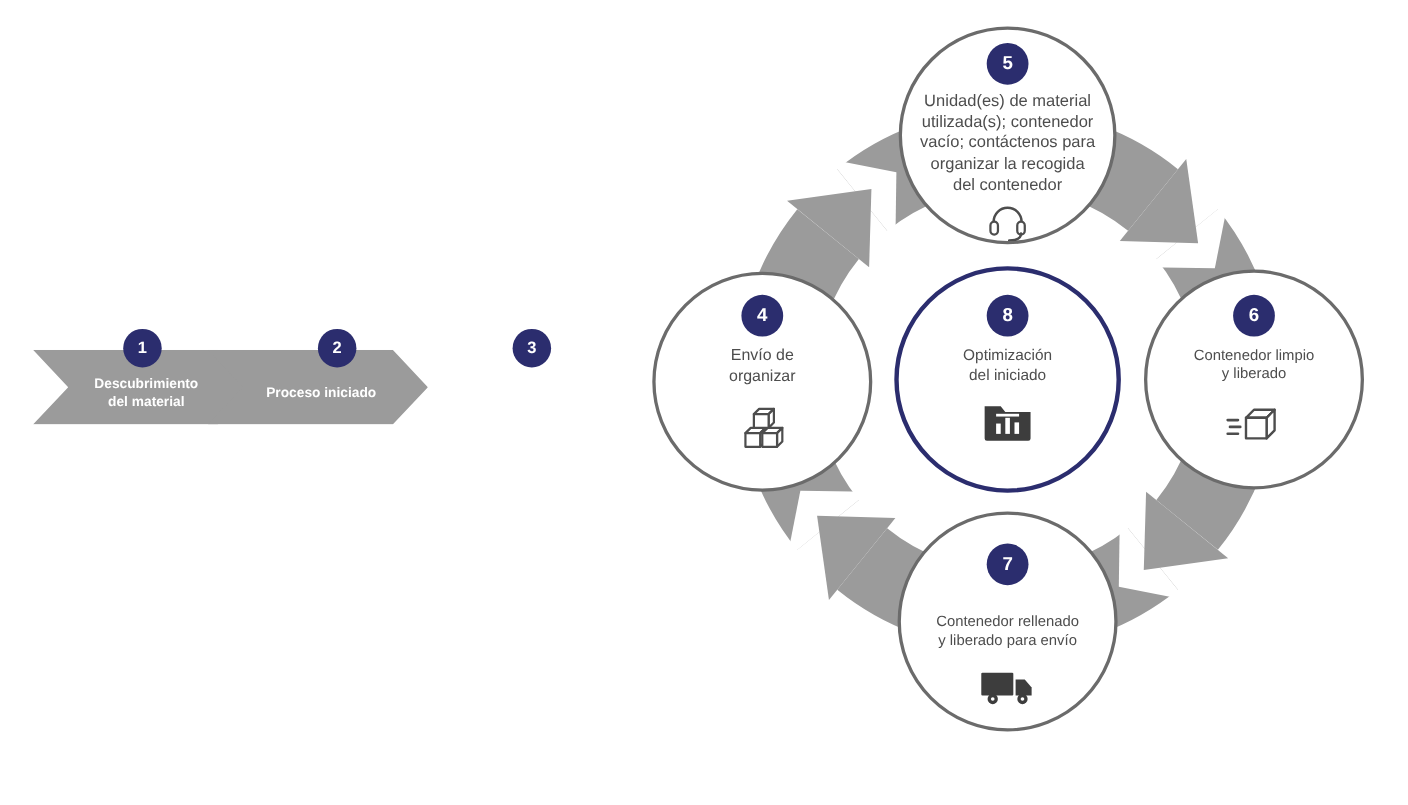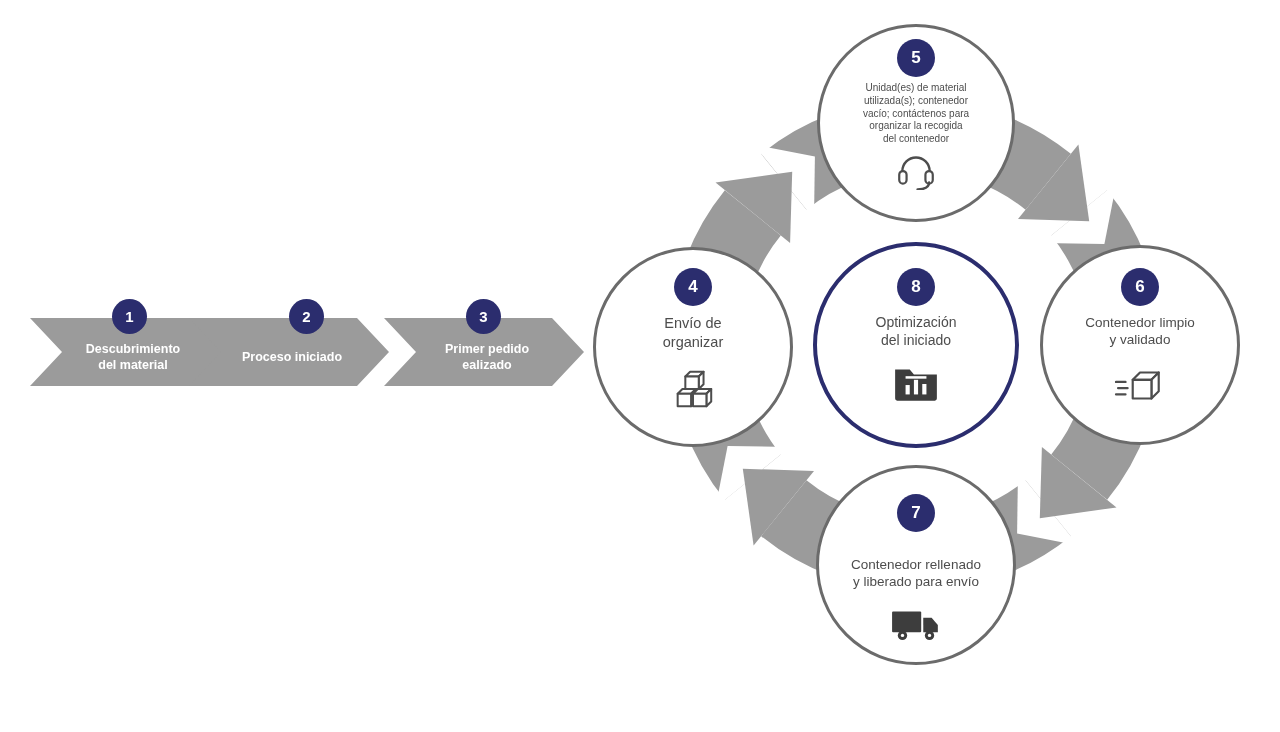--- a/index.html
+++ b/index.html
@@ -70,24 +70,20 @@
     <use href="#seg-arrow" transform="rotate(270 916 345)"></use>
   </svg>
 
   <div class="chevron" style="left:30px">
     <div class="chev-label">Descubrimiento
 del material</div>
   </div>
   <div class="chevron" style="left:189px">
     <div class="chev-label">Proceso iniciado</div>
   </div>
-  <div class="chevron" style="left:384px">
-    <div class="chev-label">Primer pedido
-ealizado</div>
-  </div>
 
   <div class="num-badge" style="left:112px;top:299px">1</div>
   <div class="num-badge" style="left:289px;top:299px">2</div>
   <div class="num-badge" style="left:466px;top:299px">3</div>
 
   <div class="cycle-circle" style="left:593px;top:247px;width:200px;height:200px;padding-top:18px">
     <div class="badge">4</div>
     <div class="circle-label" style="font-size:14.5px;margin-top:8px">Envío de
 organizar</div>
     <svg width="54" height="46" viewBox="0 0 56 48" style="margin-top:14px">
@@ -98,37 +94,37 @@
       <path class="icon-face" d="M42 30 l5 -5 v13 l-5 5 z"></path>
       <path class="icon-face" d="M28 30 h14 v13 h-14 z"></path>
       <path class="icon-face" d="M20 12 l5 -5 h14 l-5 5 z"></path>
       <path class="icon-face" d="M34 12 l5 -5 v13 l-5 5 z"></path>
       <path class="icon-face" d="M20 12 h14 v13 h-14 z"></path>
     </svg>
   </div>
 
   <div class="cycle-circle" style="left:817px;top:24px;width:198px;height:198px;padding-top:12px">
     <div class="badge">5</div>
-    <div class="circle-label" style="font-size:10px;margin-top:5px">Unidad(es) de material
+    <div class="circle-label" style="font-size:15px;margin-top:5px">Unidad(es) de material
 utilizada(s); contenedor
 vacío; contáctenos para
 organizar la recogida
 del contenedor</div>
     <svg width="44" height="40" viewBox="0 0 42 38" style="margin-top:4px">
       <path class="icon-line" d="M8 23 v-3 a13 13 0 0 1 26 0 v3"></path>
       <rect class="icon-face" x="5" y="20" width="7" height="12" rx="3.5"></rect>
       <rect class="icon-face" x="30" y="20" width="7" height="12" rx="3.5"></rect>
       <path class="icon-line" d="M33.5 31 q0 6.5 -11 6.5"></path>
     </svg>
   </div>
 
   <div class="cycle-circle" style="left:1040px;top:245px;width:200px;height:200px;padding-top:20px">
     <div class="badge">6</div>
     <div class="circle-label" style="font-size:13.5px;margin-top:8px">Contenedor limpio
-y validado</div>
+y liberado</div>
     <svg width="52" height="44" viewBox="0 0 50 42" style="margin-top:14px">
       <path class="icon-line" d="M2 18 h9 M4 24 h9 M2 30 h9"></path>
       <path class="icon-face" d="M18 16 l7 -7 h18 l-7 7 z"></path>
       <path class="icon-face" d="M36 16 l7 -7 v18 l-7 7 z"></path>
       <path class="icon-face" d="M18 16 h18 v18 h-18 z"></path>
     </svg>
   </div>
 
   <div class="cycle-circle" style="left:816px;top:465px;width:200px;height:200px;padding-top:26px">
     <div class="badge">7</div>

